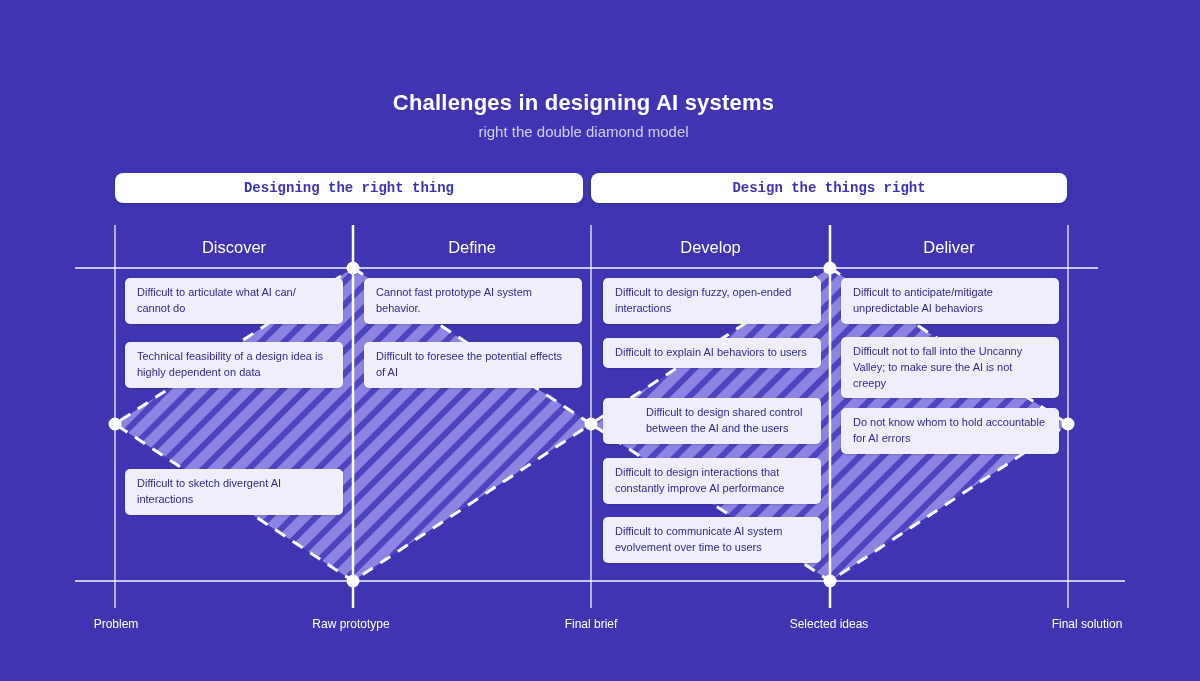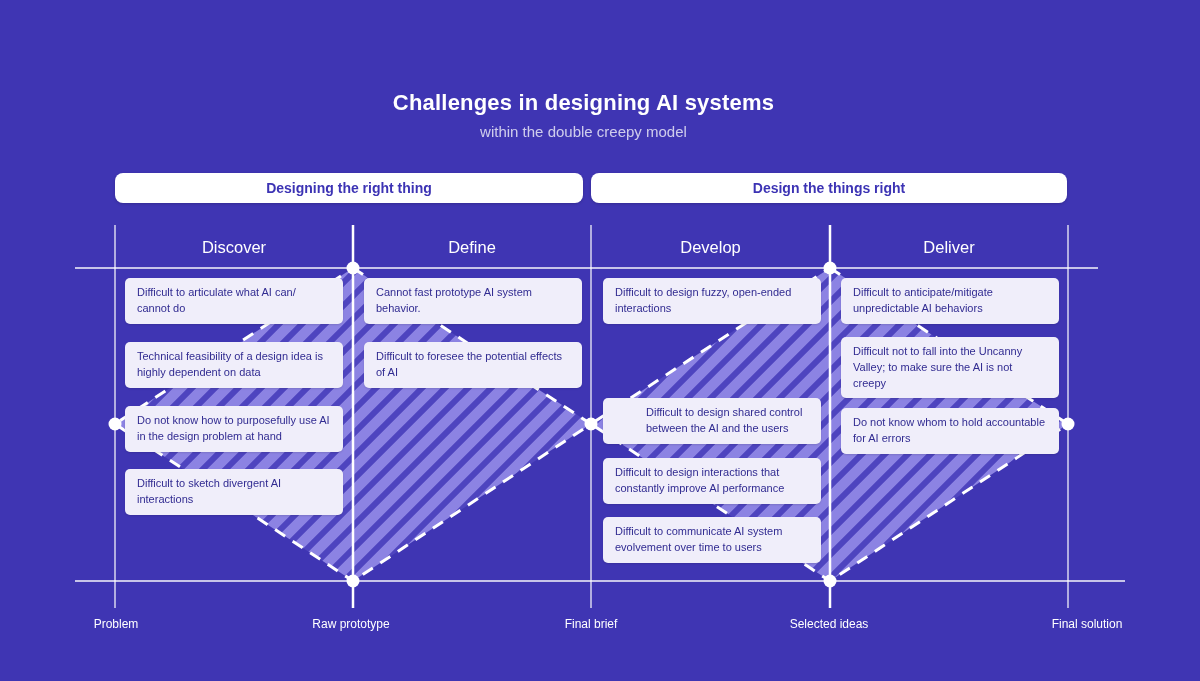--- a/index.html
+++ b/index.html
@@ -33,20 +33,21 @@
     color:#fff;font-size:22px;font-weight:700;letter-spacing:.2px;
   }
   .page-subtitle{
     position:absolute;left:0;top:95px;width:1167px;text-align:center;
     color:rgba(255,255,255,.75);font-size:15px;font-weight:400;
   }
   .pill{
     position:absolute;top:145px;height:30px;background:#fff;border-radius:8px;
     display:flex;align-items:center;justify-content:center;
     box-shadow:0 1px 3px rgba(0,0,0,.18);
+    font-family:Liberation Mono, monospace;
   }
   .pill span{color:var(--pill-text);font-size:14px;font-weight:700;}
   .pill.left{left:115px;width:468px;}
   .pill.right{left:591px;width:476px;}
 
   .phase-header{
     position:absolute;top:210px;text-align:center;color:#fff;
     font-size:16.5px;font-weight:500;
   }
   .col-0{left:115px;width:238px;}
@@ -92,43 +93,43 @@
     <circle class="dot" cx="115" cy="396" r="6.5"></circle>
     <circle class="dot" cx="353" cy="240" r="6.5"></circle>
     <circle class="dot" cx="353" cy="553" r="6.5"></circle>
     <circle class="dot" cx="591" cy="396" r="6.5"></circle>
     <circle class="dot" cx="830" cy="240" r="6.5"></circle>
     <circle class="dot" cx="830" cy="553" r="6.5"></circle>
     <circle class="dot" cx="1068" cy="396" r="6.5"></circle>
   </svg>
 
   <div class="page-title">Challenges in designing AI systems</div>
-  <div class="page-subtitle">within the double creepy model</div>
+  <div class="page-subtitle">right the double diamond model</div>
 
   <div class="pill left">
     <span>Designing the right thing</span>
   </div>
   <div class="pill right">
     <span>Design the things right</span>
   </div>
 
   <div class="phase-header col-0">Discover</div>
   <div class="phase-header col-1">Define</div>
   <div class="phase-header col-2">Develop</div>
   <div class="phase-header col-3">Deliver</div>
 
   <div class="card" style="left:125px;top:250px;">Difficult to articulate what AI can/ cannot do</div>
   <div class="card" style="left:125px;top:314px;">Technical feasibility of a design idea is highly dependent on data</div>
-  <div class="card" style="left:125px;top:378px;">Do not know how to purposefully use AI in the design problem at hand</div>
   <div class="card" style="left:125px;top:441px;">Difficult to sketch divergent AI interactions</div>
 
   <div class="card" style="left:364px;top:250px;">Cannot fast prototype AI system behavior.</div>
   <div class="card" style="left:364px;top:314px;">Difficult to foresee the potential effects of AI</div>
 
   <div class="card" style="left:603px;top:250px;">Difficult to design fuzzy, open-ended interactions</div>
+  <div class="card" style="left:603px;top:310px;">Difficult to explain AI behaviors to users</div>
   <div class="card" style="left:603px;top:370px;padding-left:43px;">Difficult to design shared control between the AI and the users</div>
   <div class="card" style="left:603px;top:430px;">Difficult to design interactions that constantly improve AI performance</div>
   <div class="card" style="left:603px;top:489px;">Difficult to communicate AI system evolvement over time to users</div>
 
   <div class="card" style="left:841px;top:250px;">Difficult to anticipate/mitigate unpredictable AI behaviors</div>
   <div class="card" style="left:841px;top:309px;">Difficult not to fall into the Uncanny Valley; to make sure the AI is not creepy</div>
   <div class="card" style="left:841px;top:380px;">Do not know whom to hold accountable for AI errors</div>
 
   <div class="milestone" style="left:116px;">Problem</div>
   <div class="milestone" style="left:351px;">Raw prototype</div>

